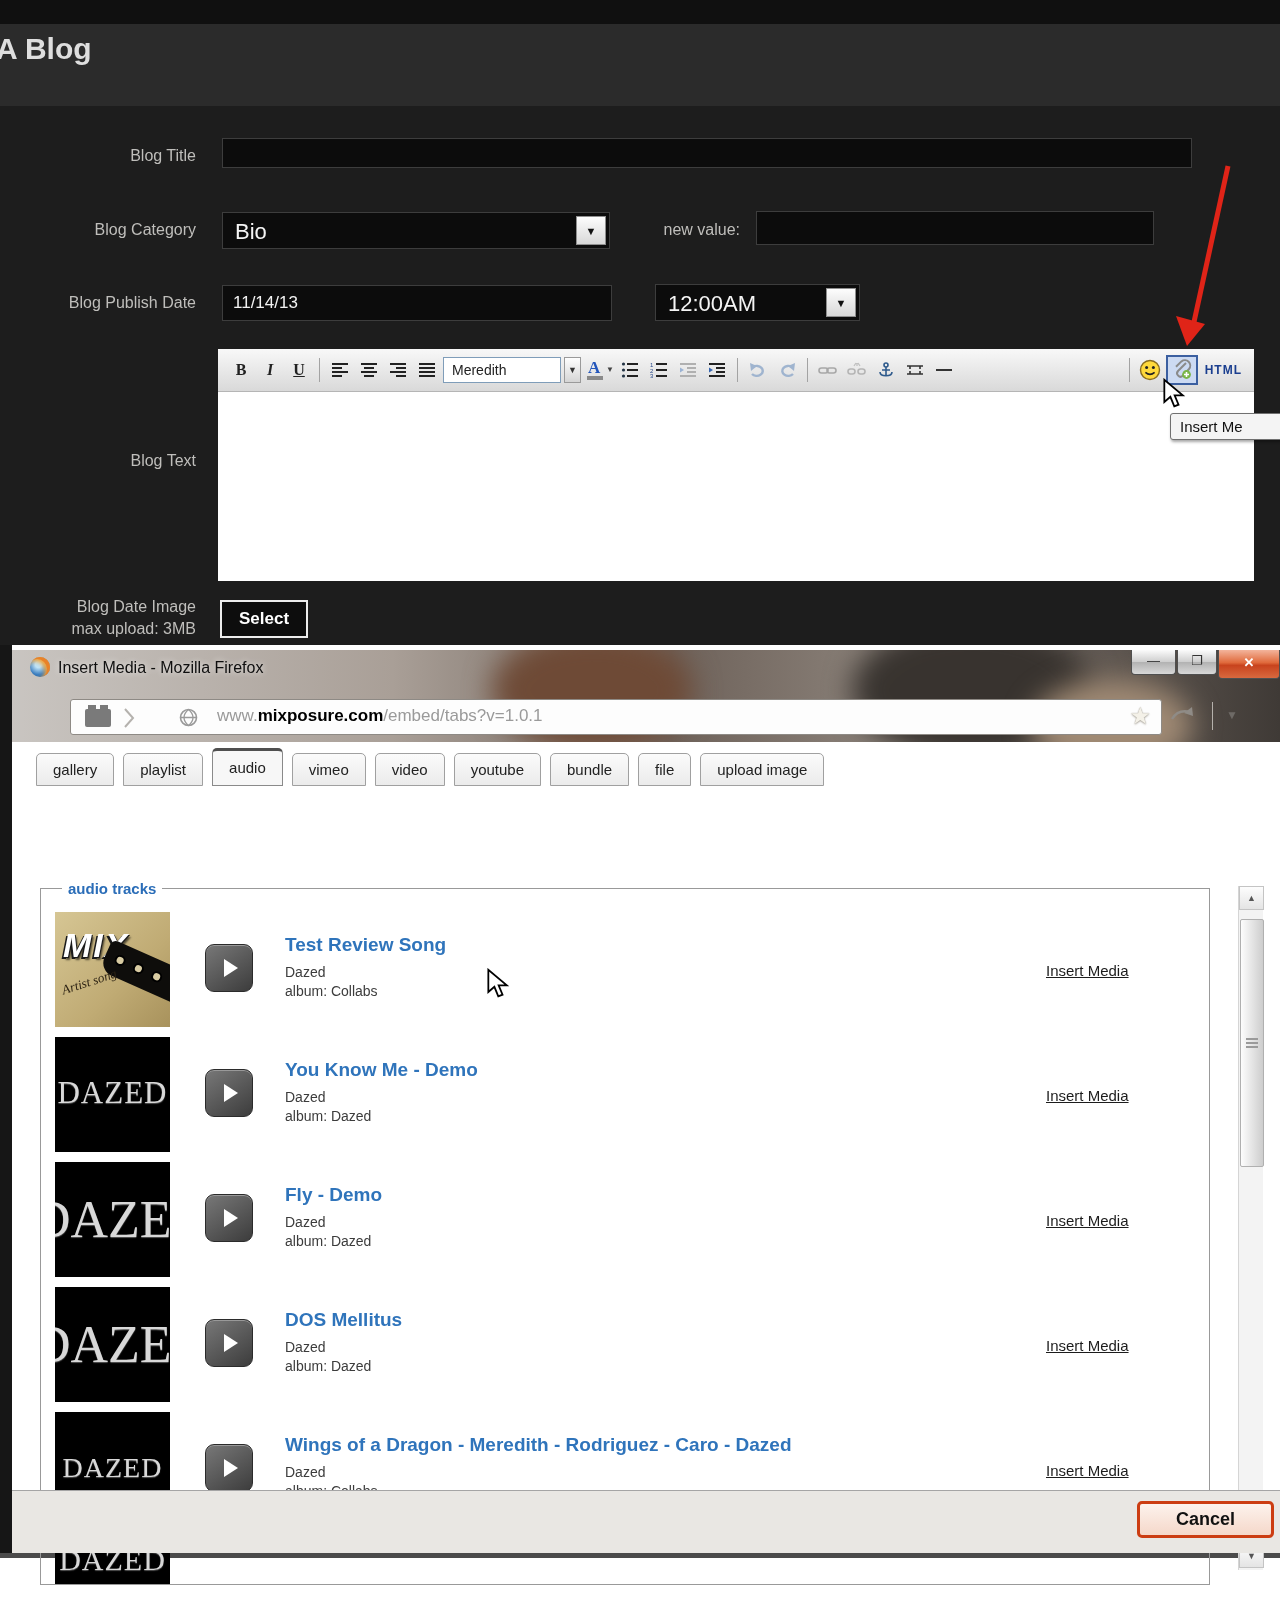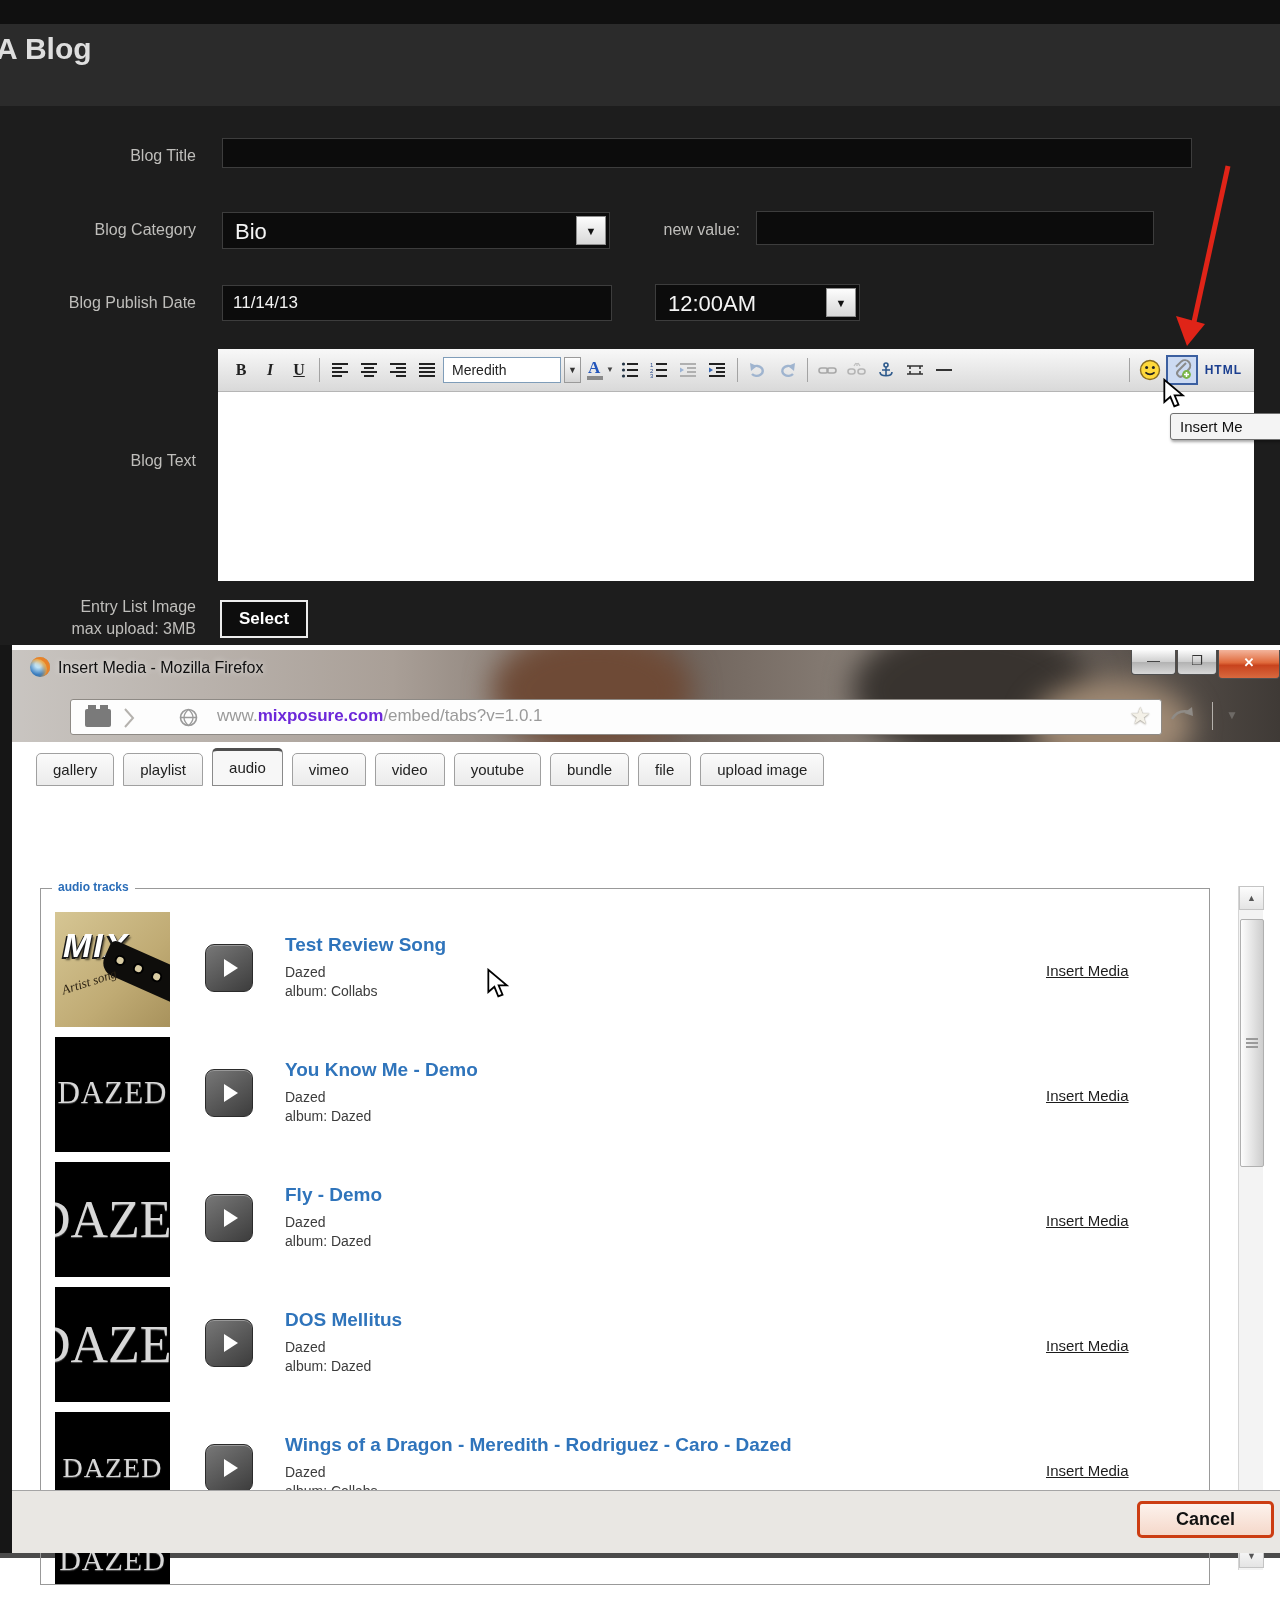--- a/index.html
+++ b/index.html
@@ -65,36 +65,36 @@
       border-radius:0 0 4px 4px;background:linear-gradient(#fbfbfb,#cfcfcf 48%,#b3b3b3 52%,#d8d8d8);
       text-align:center;cursor:pointer;color:#333;font-size:13px;line-height:22px;}
   .wbtn.close{background:linear-gradient(#f3b49b,#e06a3c 45%,#c8431d 55%,#d8693f);color:#fff;
       font-weight:bold;height:29px;line-height:26px;}
   .urlbar{position:absolute;left:58px;top:49px;width:1092px;height:36px;background:#fdfdfd;
       border:1px solid #8e8a85;border-radius:3px;box-sizing:border-box;}
   .brick{position:absolute;left:14px;top:9px;width:26px;height:18px;background:#7a7a7a;border-radius:2px;}
   .brick:before{content:"";position:absolute;left:3px;top:-4px;width:8px;height:5px;background:#7a7a7a;}
   .brick:after{content:"";position:absolute;left:15px;top:-4px;width:8px;height:5px;background:#7a7a7a;}
   .urltext{position:absolute;left:146px;top:6px;font-size:17px;color:#9a9a9a;white-space:nowrap;}
-  .urltext .dom{color:#6d28d9;font-weight:bold;}
+  .urltext .dom{color:#000000;font-weight:bold;}
   .star{position:absolute;right:10px;top:2px;font-size:24px;color:#f4f1e8;
       text-shadow:0 0 1px #8f8b84,0 1px 2px #b5b1a8;cursor:pointer;}
   .navico{position:absolute;top:53px;color:#6e6a66;cursor:pointer;}
   .ffcontent{position:absolute;left:12px;top:97px;width:1268px;height:811px;background:#fff;}
   
   .tabs{position:absolute;left:24px;top:6px;display:flex;gap:9px;align-items:flex-end;}
   .tab{height:33px;line-height:31px;padding:0 16px;font-size:15px;color:#222;
       background:linear-gradient(#fbfbfb,#ebebeb);border:1px solid #a0a0a0;border-radius:5px 5px 0 0;
       box-sizing:border-box;cursor:pointer;white-space:nowrap;}
   .tab.active{height:38px;line-height:33px;background:#f7f7f7;border-color:#8a8a8a;
       border-top:3px solid #4f4f4f;}
   .fieldset{position:absolute;left:28px;top:146px;width:1170px;height:697px;
       border:1px solid #999;box-sizing:border-box;}
-  .legend{position:absolute;left:40px;top:138px;background:#fff;padding:0 6px;
-      font-size:12px;font-weight:bold;color:#2a6db8;}
+  .legend{position:absolute;left:50px;top:138px;background:#fff;padding:0 6px;
+      font-size:15px;font-weight:bold;color:#2a6db8;}
   .trackclip{position:absolute;left:29px;top:147px;width:1168px;height:695px;overflow:hidden;}
   .art{position:absolute;width:115px;height:115px;background:#000;overflow:hidden;}
   .art.mix{background:linear-gradient(135deg,#d6c694,#c0ab74 60%,#a8925c);}
   .art.mix .brand{position:absolute;left:8px;top:14px;font-size:34px;font-weight:bold;font-style:italic;
       color:#fff;text-shadow:-2px 2px 0 #1a1a1a,1px 1px 0 #1a1a1a,2px 3px 2px rgba(0,0,0,.6);letter-spacing:2px;}
   .art.mix .sub{position:absolute;left:6px;top:62px;font-family:"Liberation Serif",serif;font-style:italic;
       font-size:13px;color:#2e2414;transform:rotate(-18deg);}
   .art.mix .neck{position:absolute;left:46px;top:48px;width:110px;height:34px;background:#0e0d0b;
       transform:rotate(24deg);border-radius:6px 0 0 14px;}
   .art.mix .neck i{position:absolute;top:13px;width:7px;height:7px;border-radius:50%;background:#d8cba2;
@@ -275,21 +275,21 @@
             <circle cx="15.5" cy="15.5" r="4.4" fill="#7ab648"></circle>
             <path d="M15.5 13v5M13 15.5h5" stroke="#fff" stroke-width="1.6"></path>
           </svg>
         </span>
       <span class="html-lb">HTML</span>
     </div>
     <div class="edit-area"></div>
   </div>
   <div class="flabel" style="left:0;top:452px;">Blog Text</div>
 
-  <div class="flabel" style="left:0;top:598px;">Entry List Image</div>
+  <div class="flabel" style="left:0;top:598px;">Blog Date Image</div>
   <div class="flabel" style="left:0;top:620px;">max upload: 3MB</div>
   <div class="select-btn">Select</div>
 
   <svg class="abs" style="left:1145px;top:150px;" width="120" height="210" viewBox="0 0 120 210">
     <line x1="83" y1="16" x2="49" y2="172" stroke="#e02418" stroke-width="5"></line>
     <polygon points="42,196 31,166 60,174" fill="#e02418"></polygon>
   </svg>
 
   <svg class="abs" style="left:1162px;top:378px;" width="26" height="32" viewBox="0 0 14 18">
     <polygon points="1,1 1,13.5 4.4,10.6 6.6,16 9,15 6.8,9.8 11.4,9.8" fill="#fff" stroke="#000" stroke-width="1"></polygon>

